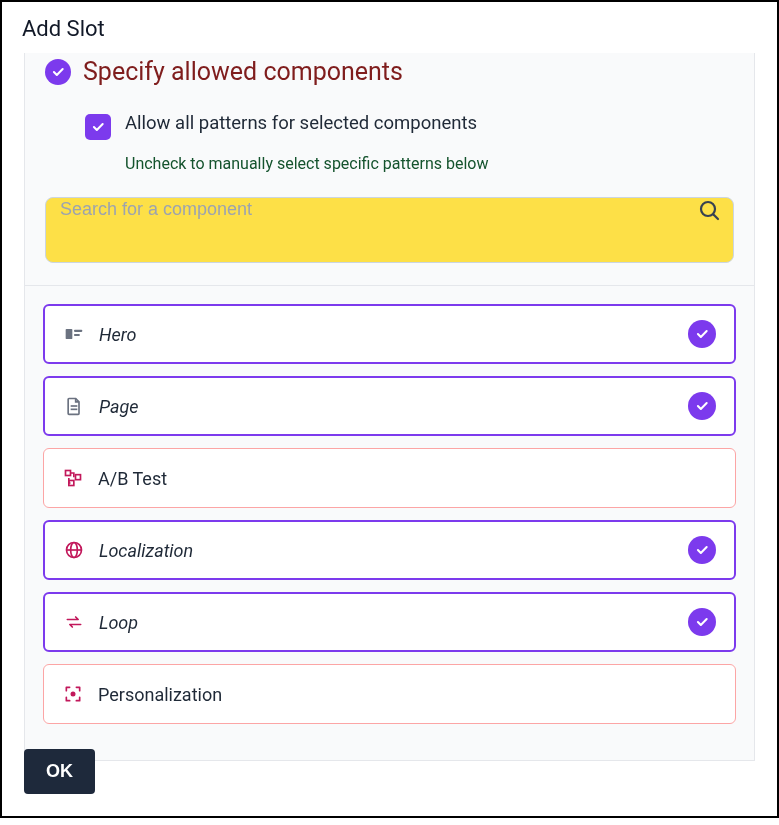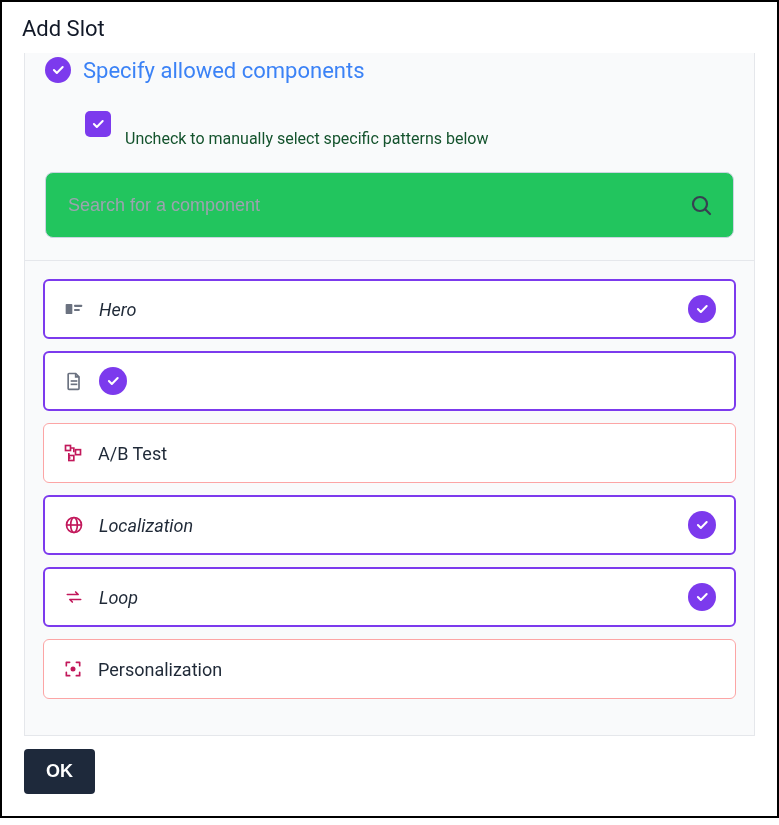--- a/index.html
+++ b/index.html
@@ -35,22 +35,22 @@
     gap:12px;
     padding: 4px 20px 6px 20px;
   }
   .step-badge {
     width:26px; height:26px;
     border-radius:50%;
     background:#7c3aed;
     display:flex; align-items:center; justify-content:center;
   }
   .step-label {
-    font-size:22px;
-    color:#3b82f6;
+    font-size:25px;
+    color:#7f1d1d;
   }
   .row-checkbox {
     display:flex;
     align-items:flex-start;
     gap:14px;
     padding: 20px 20px 10px 60px;
   }
   .checkbox {
     width:26px; height:26px;
     min-width:26px;
@@ -67,27 +67,27 @@
     font-size:16px;
     color:#14532d;
     margin-top:20px;
     text-align:center;
   }
   .search-wrap {
     padding: 14px 20px 18px 20px;
   }
   .search {
     display:flex;
-    align-items:center;
+    align-items:flex-start;
     width:100%;
     height:66px;
     border:1px solid #cbd5e1;
     border-radius:8px;
-    background:#22c55e;
-    padding: 0 20px;
+    background:#fde047;
+    padding: 0 12px;
   }
   .search input {
     flex:1;
     border:none;
     outline:none;
     font-size:18px;
     color:#374151;
     background:transparent;
   }
   .search input::placeholder { color:#9ca3af; }
@@ -166,20 +166,21 @@
       <div class="step-label">Specify allowed components</div>
     </div>
 
     <div class="row-checkbox">
       <div class="checkbox">
         <svg width="14" height="14" viewBox="0 0 24 24">
           <path d="M5 12l5 5L20 7" stroke="#fff" stroke-width="3.5" fill="none" stroke-linecap="round" stroke-linejoin="round"></path>
         </svg>
       </div>
       <div class="checkbox-text">
+        <div class="main">Allow all patterns for selected components</div>
         <div class="hint">Uncheck to manually select specific patterns below</div>
       </div>
     </div>
 
     <div class="search-wrap">
       <div class="search">
         <input type="text" placeholder="Search for a component" style="">
         <svg width="24" height="24" viewBox="0 0 24 24">
           <circle cx="11" cy="11" r="7" stroke="#374151" stroke-width="2.2" fill="none"></circle>
           <line x1="16.5" y1="16.5" x2="21" y2="21" stroke="#374151" stroke-width="2.2" stroke-linecap="round"></line>
@@ -205,20 +206,21 @@
         </div>
         <div class="item selected">
           <span class="icon-slot">
             <svg width="20" height="20" viewBox="0 0 24 24">
               <path d="M6 3h8l4 4v14a1 1 0 0 1-1 1H6a1 1 0 0 1-1-1V4a1 1 0 0 1 1-1z" fill="none" stroke="#6b7280" stroke-width="2"></path>
               <path d="M14 3v4h4" fill="none" stroke="#6b7280" stroke-width="2"></path>
               <line x1="8" y1="12" x2="16" y2="12" stroke="#6b7280" stroke-width="2"></line>
               <line x1="8" y1="16" x2="16" y2="16" stroke="#6b7280" stroke-width="2"></line>
             </svg>
           </span>
+          <span class="label">Page</span>
           <span class="sel-badge">
             <svg width="14" height="14" viewBox="0 0 24 24">
               <path d="M5 12l5 5L20 7" stroke="#fff" stroke-width="3.5" fill="none" stroke-linecap="round" stroke-linejoin="round"></path>
             </svg>
           </span>
         </div>
         <div class="item">
           <span class="icon-slot">
             <svg width="20" height="20" viewBox="0 0 24 24">
               <rect x="3" y="3" width="6" height="6" fill="none" stroke="#c2185b" stroke-width="2"></rect>

